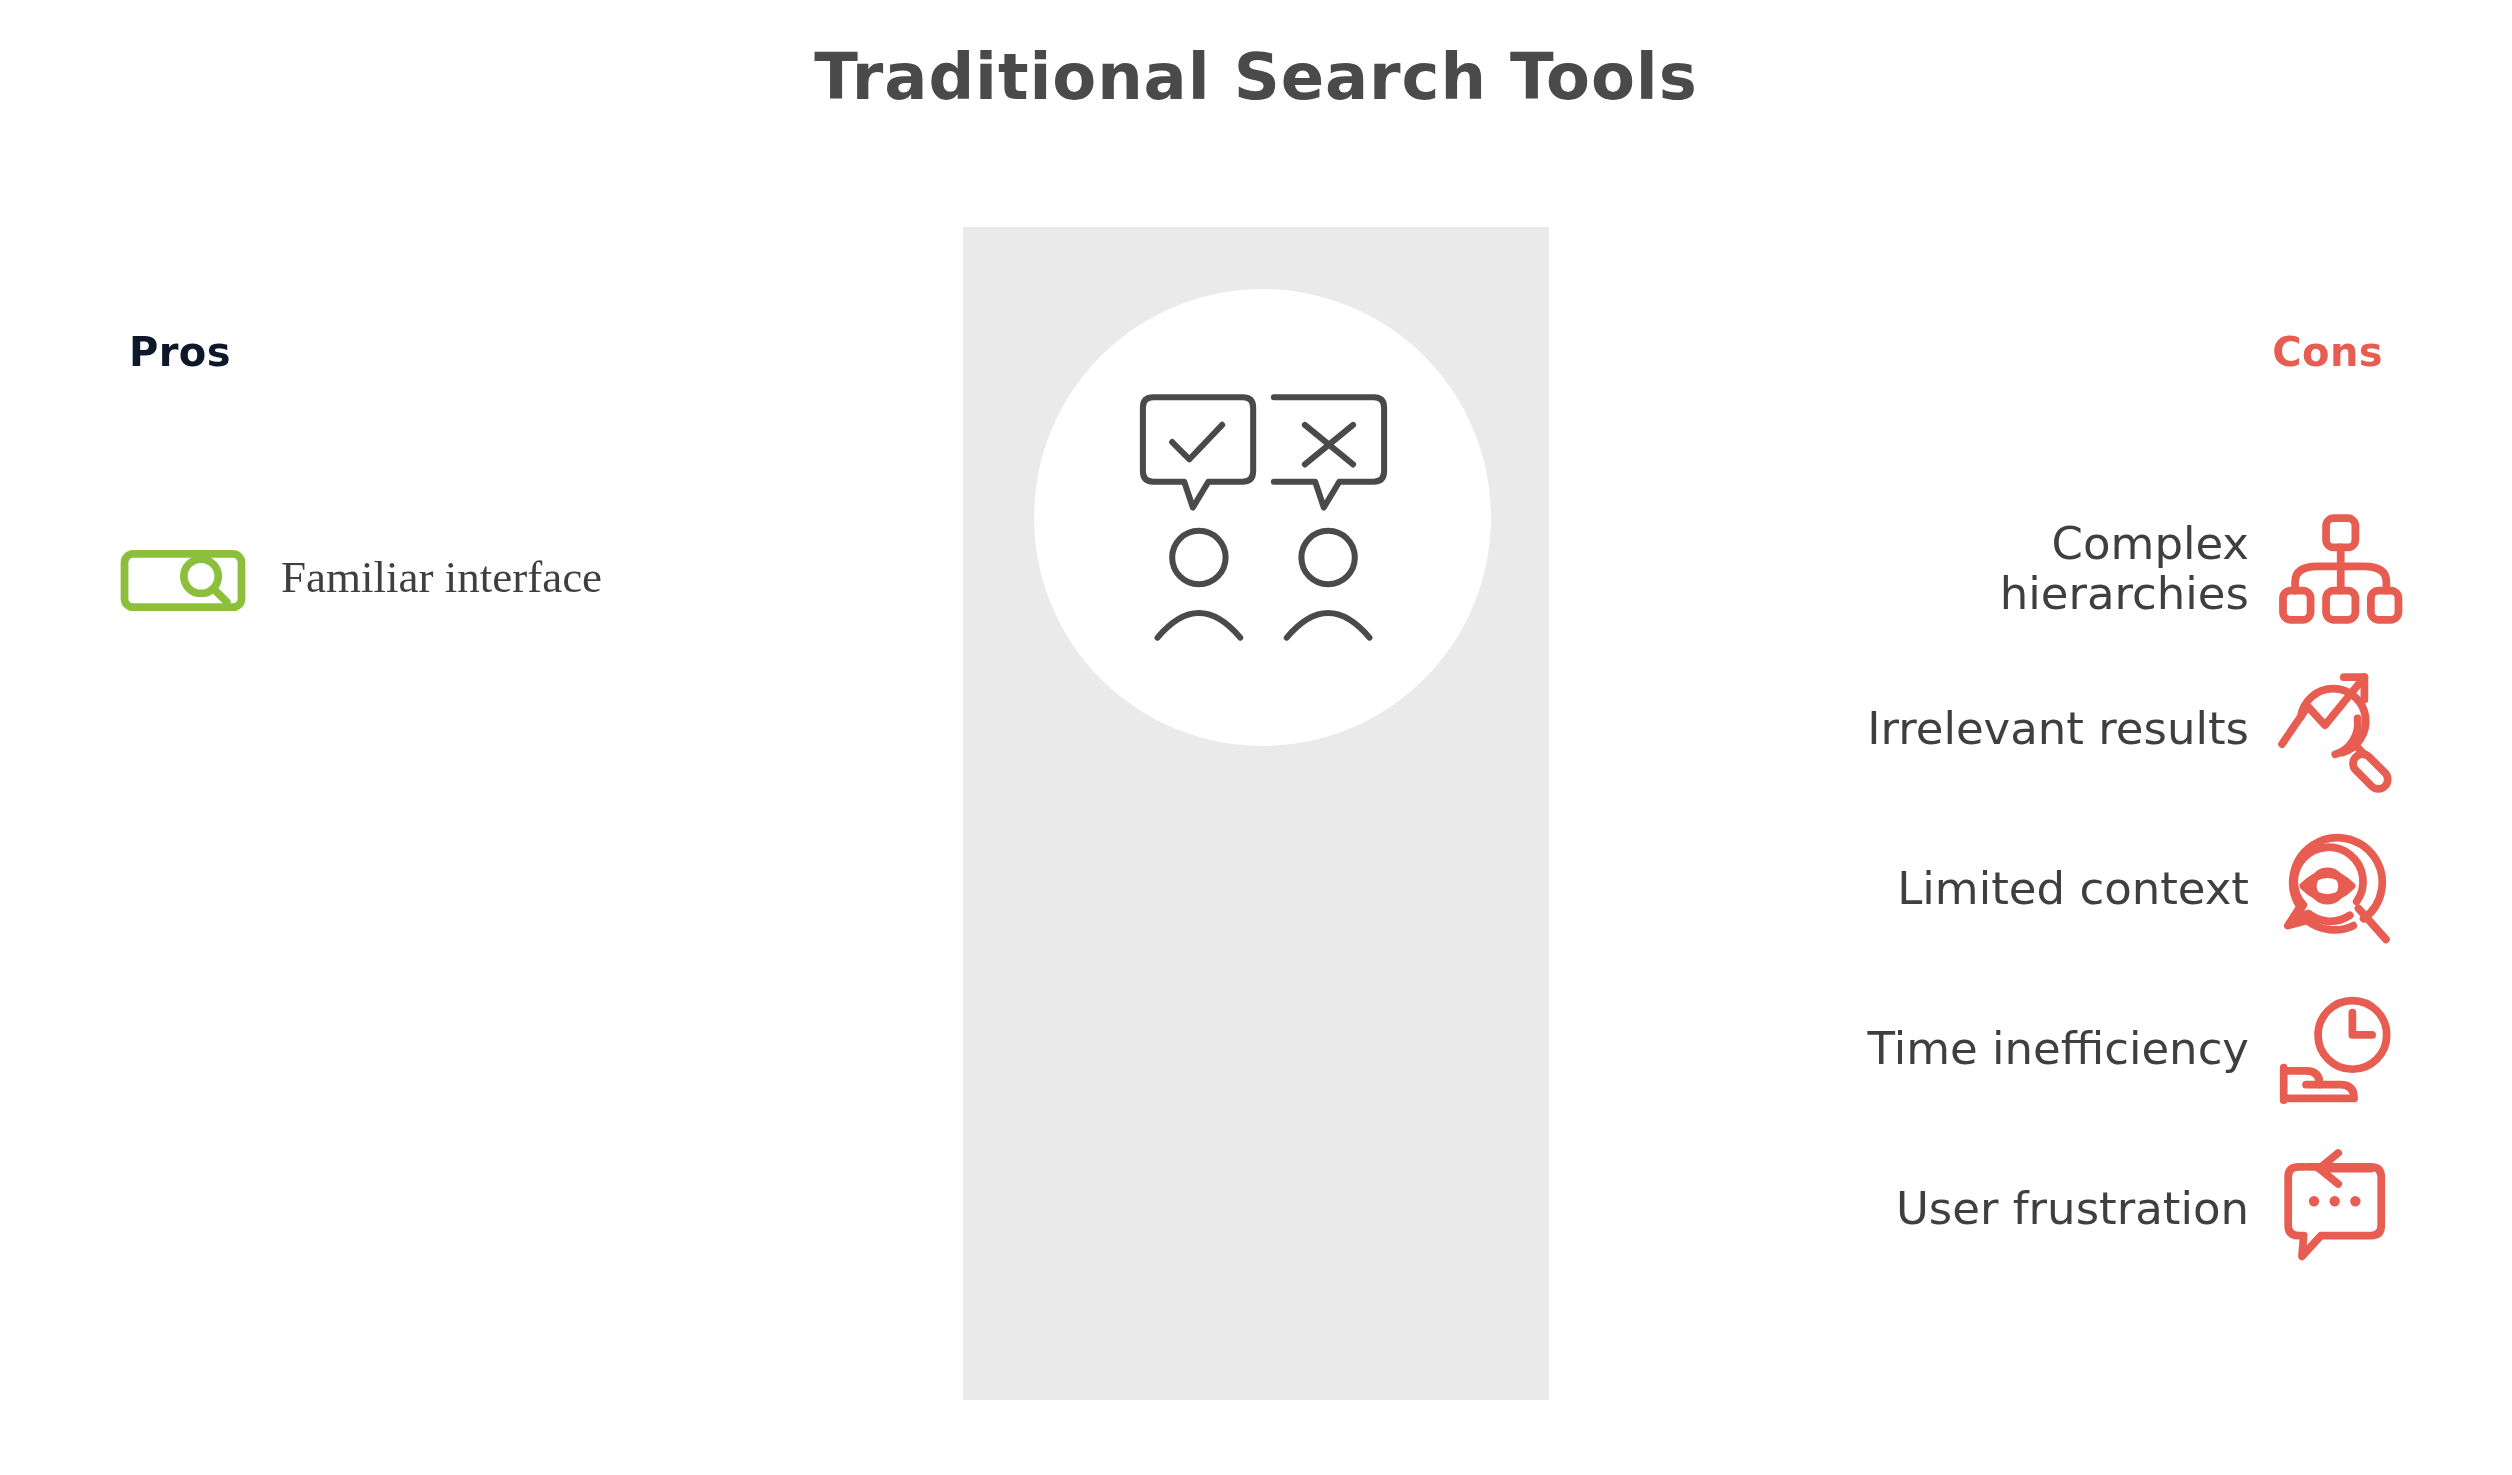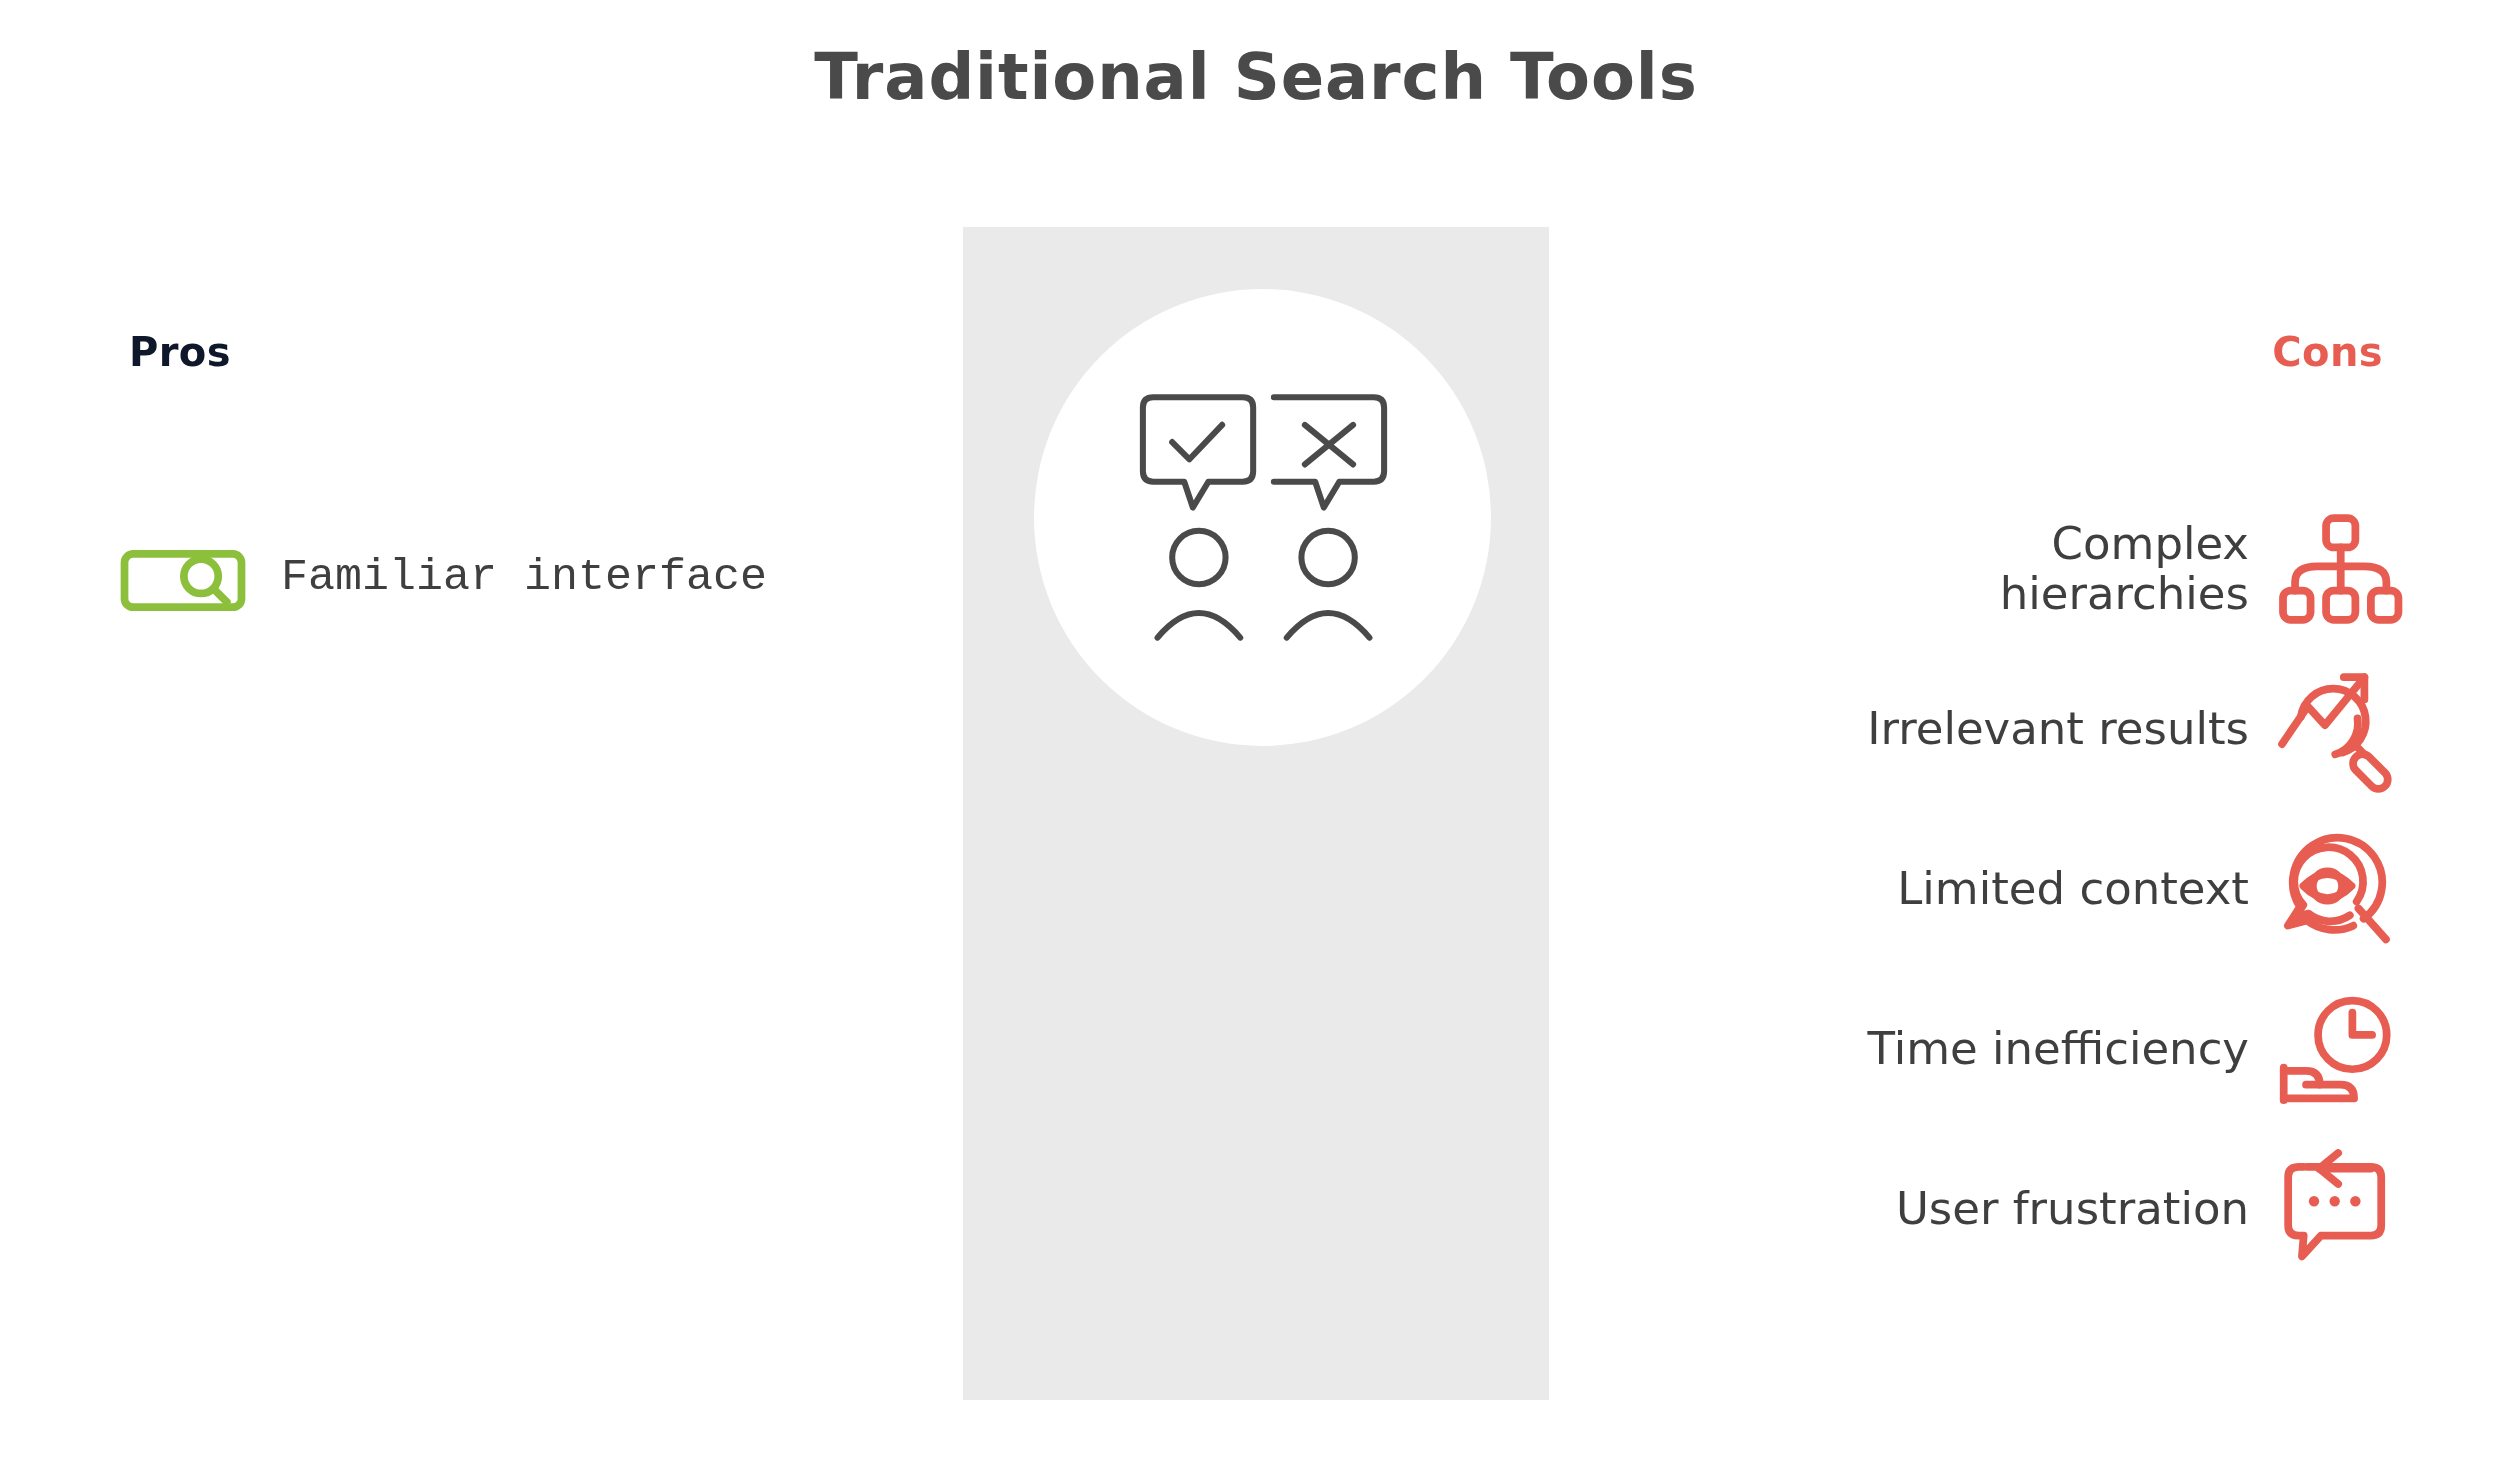--- a/index.html
+++ b/index.html
@@ -93,21 +93,21 @@
   }
   .pro-icon {
     flex: 0 0 auto;
     width: 128px;
     height: 128px;
     display: flex;
     align-items: center;
     justify-content: flex-start;
   }
   .pro-label {
-    font-family: Liberation Mono, monospace;
+    font-family: Liberation Serif, serif;
     font-size: 45px;
     color: #3f3f3f;
     white-space: nowrap;
     line-height: 1.1;
   }
 
   
   #cons-list {
     position: absolute;
     right: 112px;

